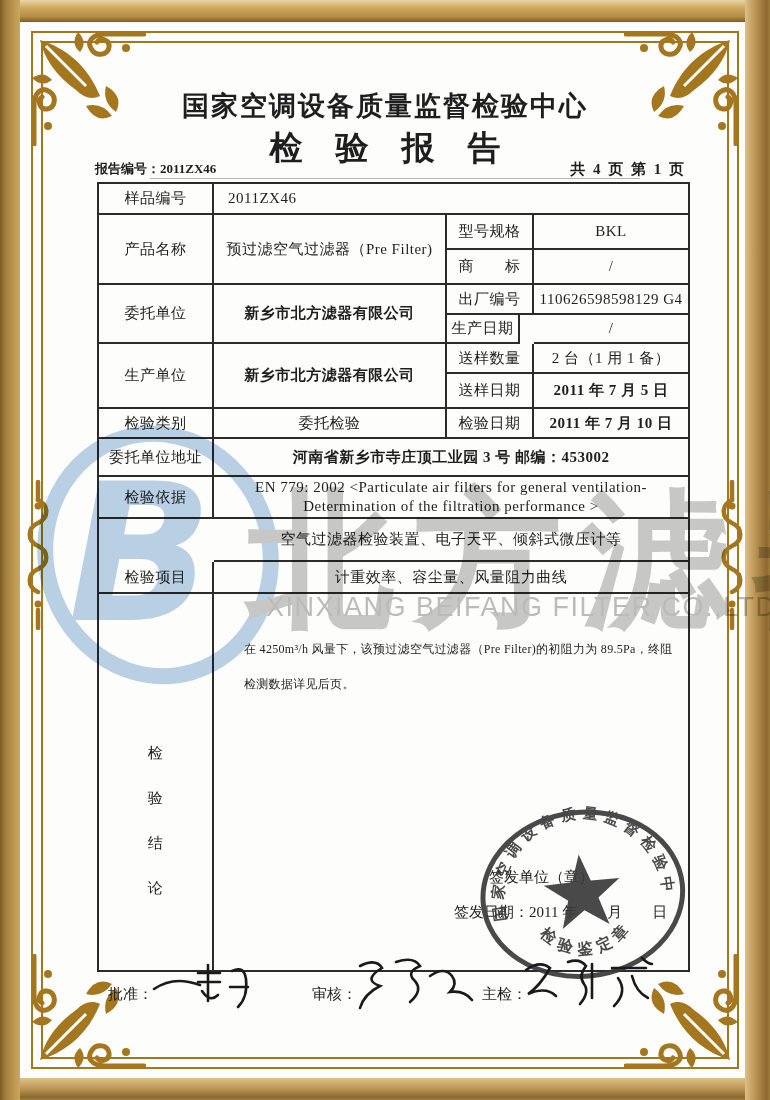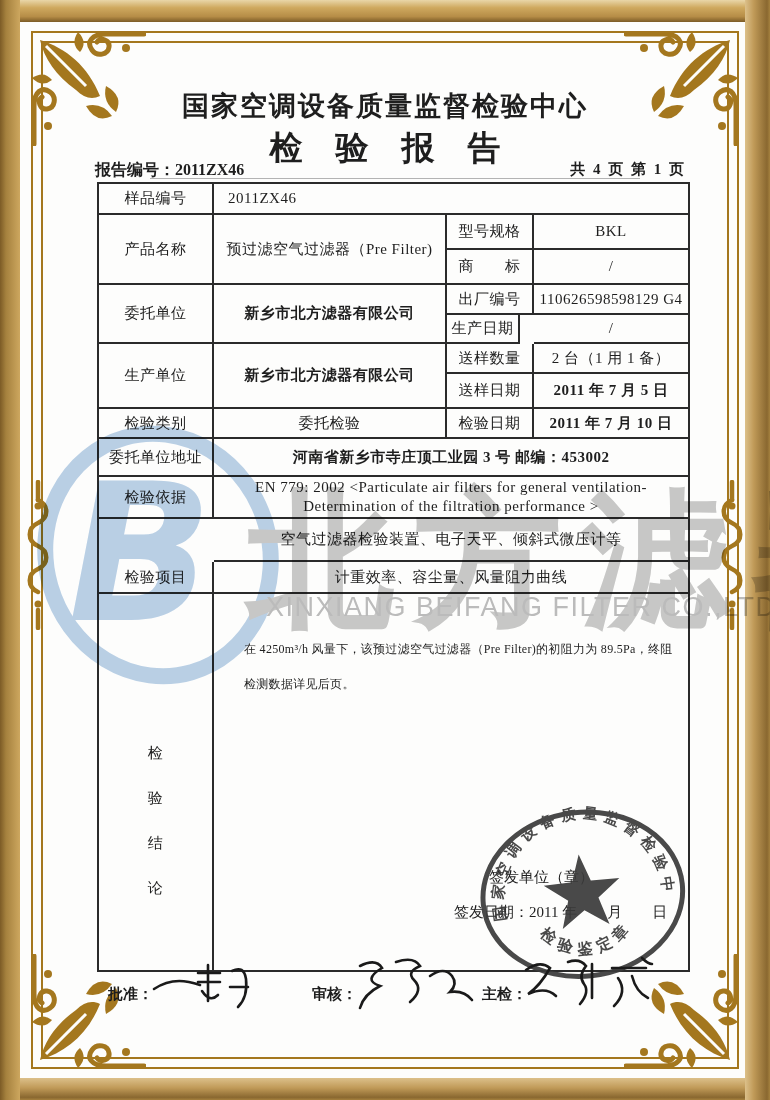--- a/index.html
+++ b/index.html
@@ -17,21 +17,21 @@
     background:linear-gradient(90deg,#dcc08a 0%,#c09a58 35%,#8a6830 88%,#a5813e 100%);}
   
   .frame-outer{position:absolute;inset:31px;border:2.5px solid #a4771e;}
   .frame-inner{position:absolute;inset:41px;border:2.5px solid #a4771e;}
   .orn{position:absolute;}
   
   .org-title{position:absolute;left:0;top:88px;width:770px;text-align:center;
     font-size:27px;font-weight:bold;letter-spacing:2px;}
   .doc-title{position:absolute;left:0;top:126px;width:770px;text-align:center;
     font-size:33px;font-weight:bold;}
-  .report-no{position:absolute;left:95px;top:160px;font-size:16px;font-weight:bold;}
+  .report-no{position:absolute;left:95px;top:160px;font-size:13px;font-weight:bold;}
   .report-no-rule{position:absolute;left:150px;top:178px;width:490px;height:1px;background:#777;opacity:.55;}
   .page-info{position:absolute;right:84px;top:160px;font-size:15px;font-weight:bold;letter-spacing:2px;}
   
   .report-table{position:absolute;left:97px;top:182px;width:589px;height:786px;
     border:2px solid #2b2b2b;z-index:2;}
   .cell{position:absolute;box-sizing:border-box;display:flex;align-items:center;justify-content:center;
     font-size:15px;line-height:19px;text-align:center;letter-spacing:.5px;}
   .br{border-right:2px solid #2b2b2b;} .bb{border-bottom:2px solid #2b2b2b;}
   .label{font-weight:normal;}
   .conclusion-label{flex-direction:column;gap:26px;padding-top:150px;justify-content:flex-start;}
@@ -44,21 +44,21 @@
   .wm-layer{position:absolute;inset:0;z-index:3;pointer-events:none;mix-blend-mode:multiply;}
   .wm-cn{position:absolute;left:246px;top:462px;font-size:148px;font-weight:bold;
     font-family:"DejaVu Sans","Liberation Sans",sans-serif;color:#c9c9c9;letter-spacing:20px;white-space:nowrap;}
   .wm-en{position:absolute;left:266px;top:592px;font-size:27px;color:#bdbdbd;
     font-family:"Liberation Sans","DejaVu Sans",sans-serif;letter-spacing:1.5px;white-space:nowrap;}
   .wm-logo{position:absolute;left:30px;top:415px;}
   
   .stamp{position:absolute;left:477px;top:806px;z-index:5;transform:rotate(-6deg);opacity:.92;}
   
   .sig-row{position:absolute;left:0;top:0;width:770px;height:1100px;z-index:6;pointer-events:none;}
-  .sig-label{position:absolute;font-size:15px;font-weight:bold;}
+  .sig-label{position:absolute;font-size:15px;font-weight:normal;}
   .lbl-approve{left:108px;top:985px;} .lbl-review{left:312px;top:985px;} .lbl-inspect{left:482px;top:985px;}
   .sig-svg{position:absolute;}
 </style>
 </head>
 <body>
 
 <div class="page">
 
   <div class="band band-top"></div>
   <div class="band band-bottom"></div>

